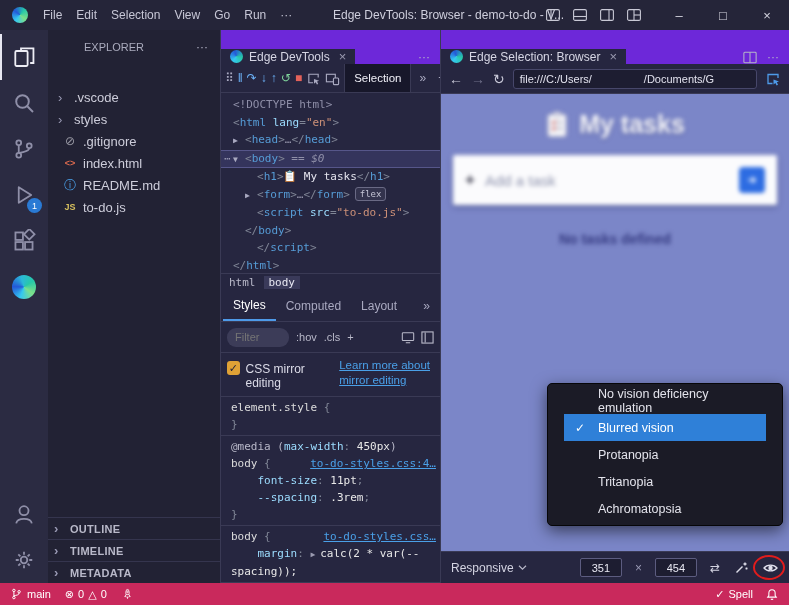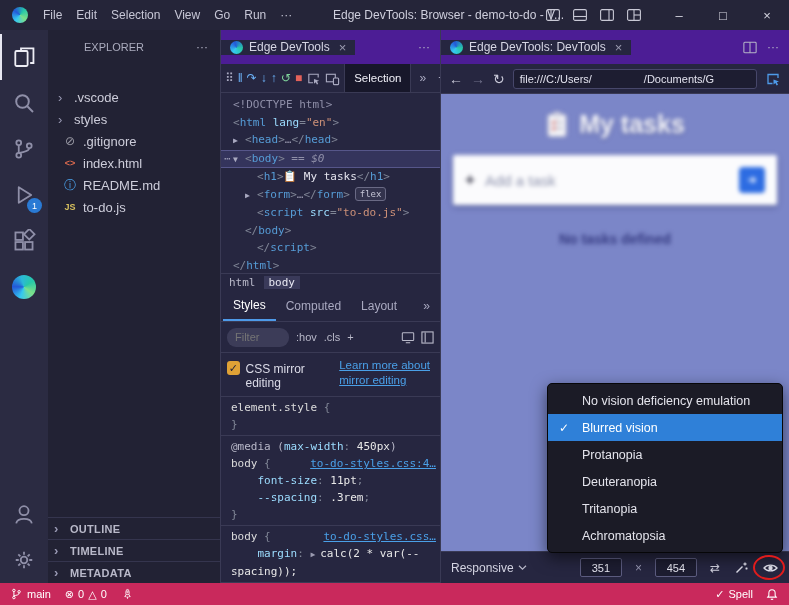--- a/index.html
+++ b/index.html
@@ -41,21 +41,21 @@
   .file-icon{width:16px;text-align:center;font-weight:700;font-size:9px;}
   .icon-html{color:#e06c4f;}
   .icon-info{color:#4aa0e8;font-size:12px;font-weight:400;}
   .icon-js{color:#d8c15e;}
   .icon-ignore{color:#9a9aa5;font-size:12px;font-weight:400;}
   .sb-sections{position:absolute;bottom:0;left:0;right:0;}
   .sb-section{height:22px;border-top:1px solid #35354e;display:flex;align-items:center;gap:5px;
               padding-left:6px;font-size:11px;font-weight:700;color:#b9b9c9;letter-spacing:.3px;}
 
   
-  .tabbar{height:34px;background:#4c1d95;display:flex;align-items:center;}
+  .tabbar{height:34px;background:#6d28d9;display:flex;align-items:flex-end;}
   .tab{display:flex;align-items:center;gap:6px;padding:0 9px;background:#262640;color:#d6d6e4;font-size:12px;}
   .tab-edge{width:13px;height:13px;border-radius:50%;
             background:conic-gradient(from 220deg,#35c8f0,#2358d8,#27c8a8,#35c8f0);}
   .tclose{color:#9a9ab0;font-size:13px;margin-left:3px;}
   .tab-actions{margin-left:auto;display:flex;align-items:center;gap:10px;padding:0 10px;color:#b5b5c8;font-size:12px;}
 
   
   .midpanel{position:absolute;left:220px;top:30px;width:220px;height:553px;background:#262640;
             border-left:1px solid #3a3a55;z-index:4;}
   .dbg-toolbar{height:29px;display:flex;align-items:center;gap:4px;padding:0 4px;border-bottom:1px solid #3a3a55;font-size:12px;}
@@ -120,21 +120,21 @@
   .empty-msg{text-align:center;margin-top:26px;font-size:14px;font-weight:600;color:#363b82;}
   .devicebar{height:32px;display:flex;align-items:center;gap:7px;padding:0 10px;border-top:1px solid #3a3a55;
              font-size:12px;color:#d4d4e2;}
   .dim-input{width:42px;height:19px;background:#1d1d31;border:1px solid #5c5c80;color:#e8e8f2;font-size:11px;
              text-align:center;border-radius:2px;outline:none;}
   .db-right{margin-left:auto;display:flex;align-items:center;gap:13px;}
   .dim-x{color:#9a9ab4;}
 
   
   .ctxmenu{position:absolute;left:547px;top:383px;width:236px;background:#1b1b26;border:1px solid #060608;
-           border-radius:5px;box-shadow:0 5px 16px rgba(0,0,0,.55);padding:3px 0;z-index:40;}
+           border-radius:5px;box-shadow:0 5px 16px rgba(0,0,0,.55);padding:3px 16px;z-index:40;}
   .menu-item{height:27px;display:flex;align-items:center;padding-left:34px;position:relative;font-size:12.5px;color:#e4e4ec;}
   .menu-item.selected{background:#2f80d8;color:#fff;}
   .menu-check{position:absolute;left:11px;font-size:12px;}
   .red-ellipse{position:absolute;left:753px;top:555px;width:32px;height:25px;border:2.5px solid #e11c1c;
                border-radius:50%;z-index:50;}
 
   
   .statusbar{position:absolute;left:0;top:583px;width:789px;height:22px;background:#c9295c;display:flex;
              align-items:center;color:#fff;font-size:11px;padding:0 10px;gap:14px;z-index:10;}
   .sb-item{display:flex;align-items:center;gap:4px;}
@@ -378,21 +378,21 @@
           <div class="code-line" style="padding-left: 10px;"><span class="tk-sel">body</span><span class="tk-pu"> {</span><span class="css-link">to-do-styles.css…</span></div>
           <div class="code-line" style="padding-left: 10px;"><span class="tk-prop">    margin</span><span class="tk-pu">: </span><span class="tk-arr">▶ </span><span class="tk-val">calc(2 * var(--spacing));</span></div>
         </div>
     </div>
   </div>
 
   <div class="rightpanel">
     <div class="tabbar">
       <div class="tab">
         <span class="tab-edge"></span>
-        <span>Edge DevTools: DevTools</span>
+        <span>Edge Selection: Browser</span>
         <span class="tclose">×</span>
       </div>
       <div class="tab-actions">
         <svg width="14" height="13" viewBox="0 0 16 14">
             <rect x="1" y="1" width="14" height="12" rx="1" fill="none" stroke="#b5b5c8" stroke-width="1.2"></rect>
             <line x1="8" y1="1" x2="8" y2="13" stroke="#b5b5c8" stroke-width="1.2"></line>
           </svg>
         <span>···</span>
       </div>
     </div>
@@ -466,23 +466,20 @@
       <span>No vision deficiency emulation</span>
     </div>
     <div class="menu-item selected">
       <span class="menu-check">✓</span>
       <span>Blurred vision</span>
     </div>
     <div class="menu-item">
       <span>Protanopia</span>
     </div>
     <div class="menu-item">
-      <span>Deuteranopia</span>
-    </div>
-    <div class="menu-item">
       <span>Tritanopia</span>
     </div>
     <div class="menu-item">
       <span>Achromatopsia</span>
     </div>
   </div>
 
   <div class="red-ellipse"></div>
 
   <div class="statusbar">

